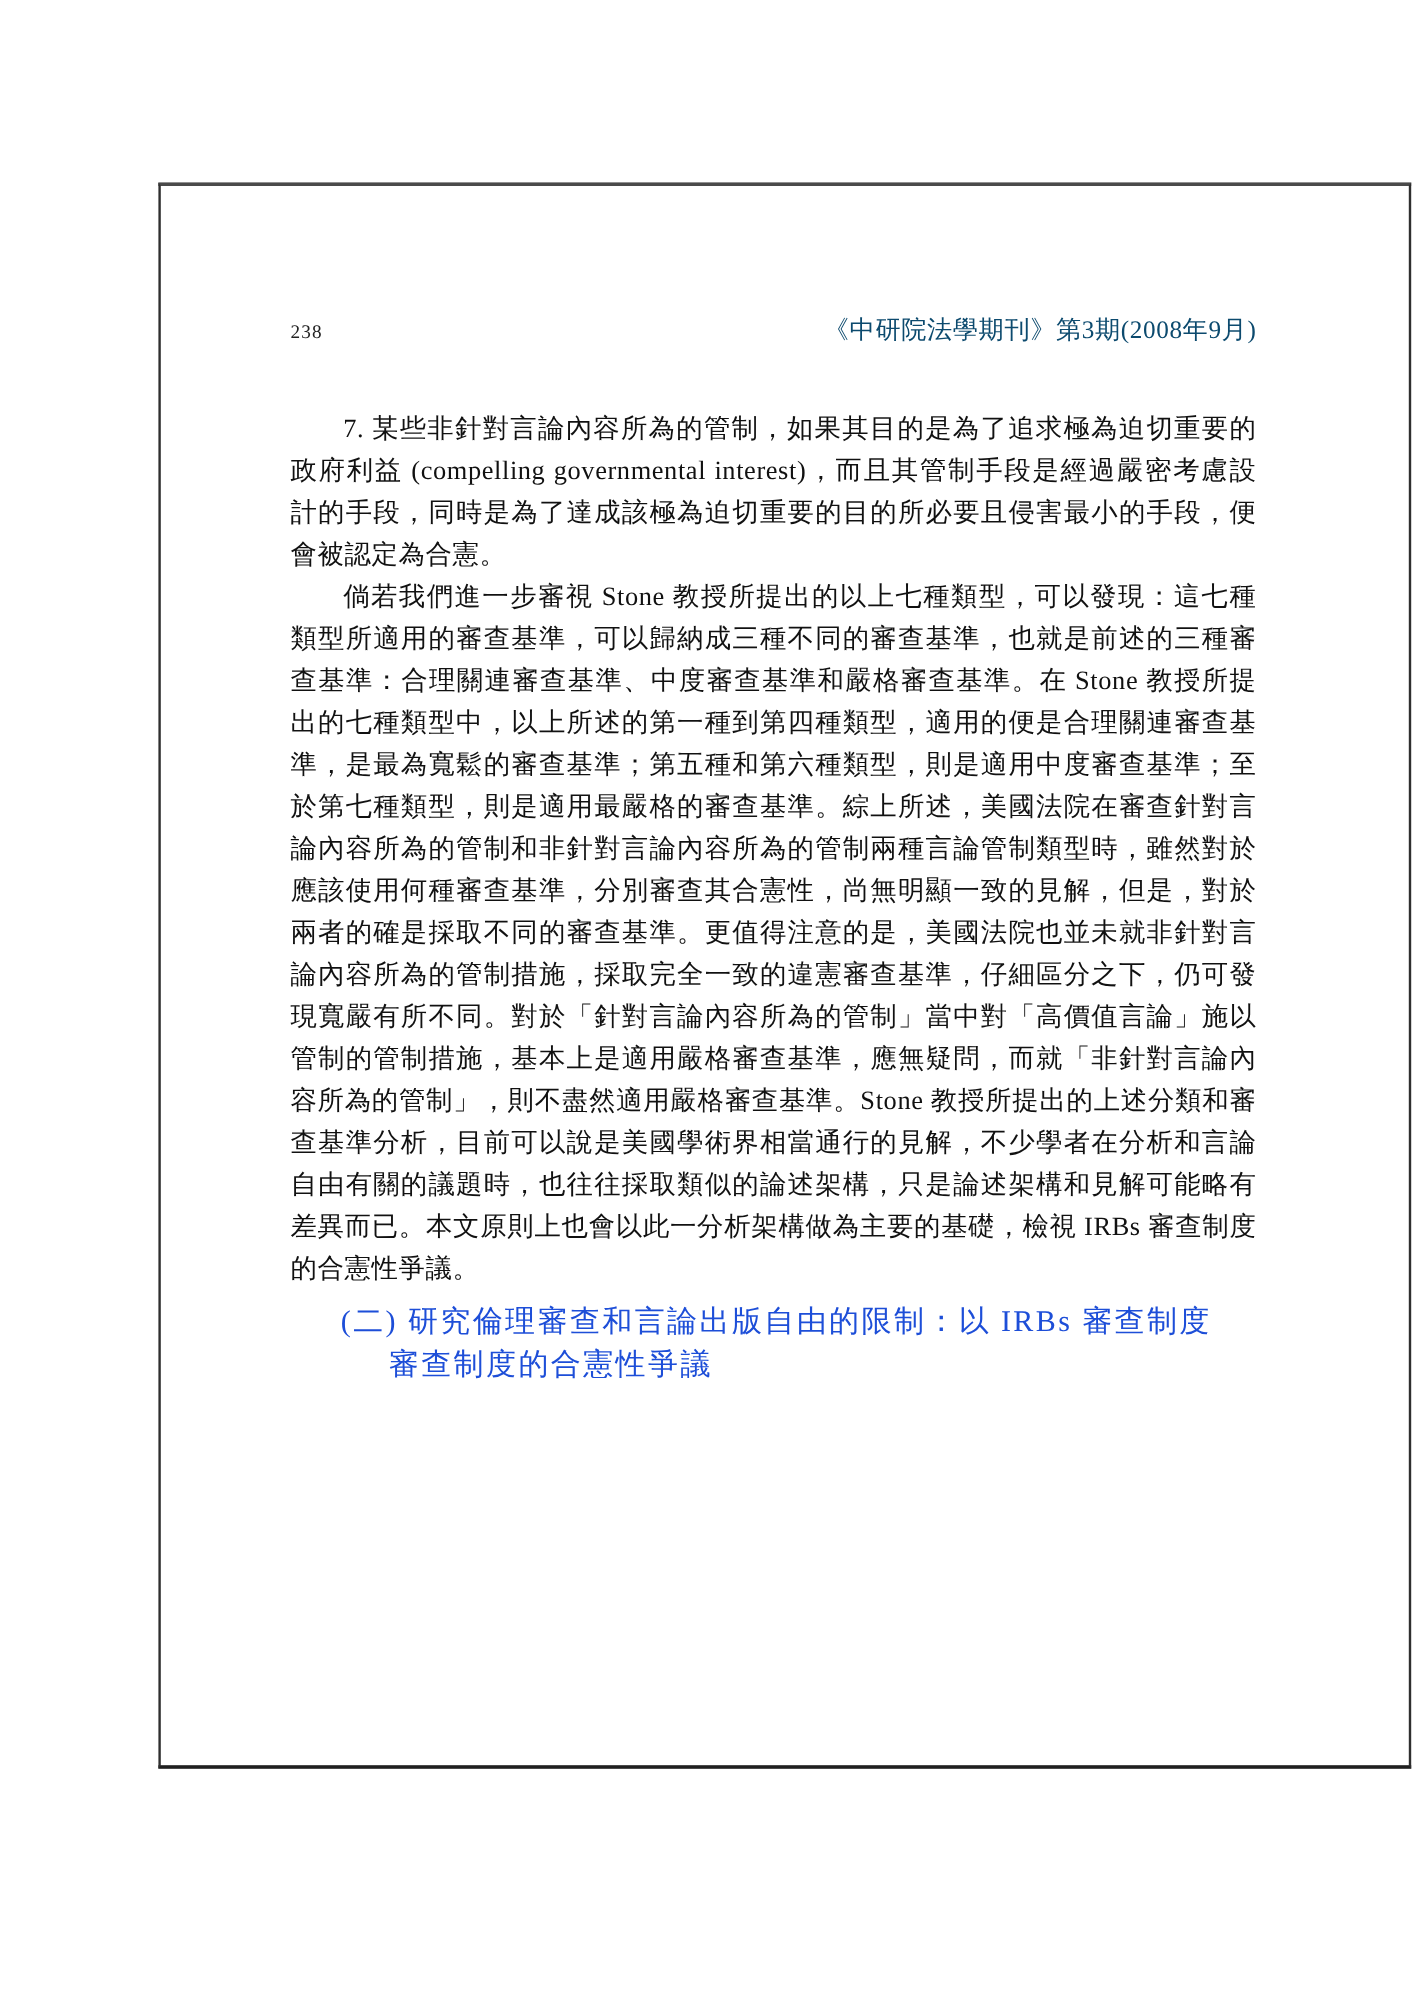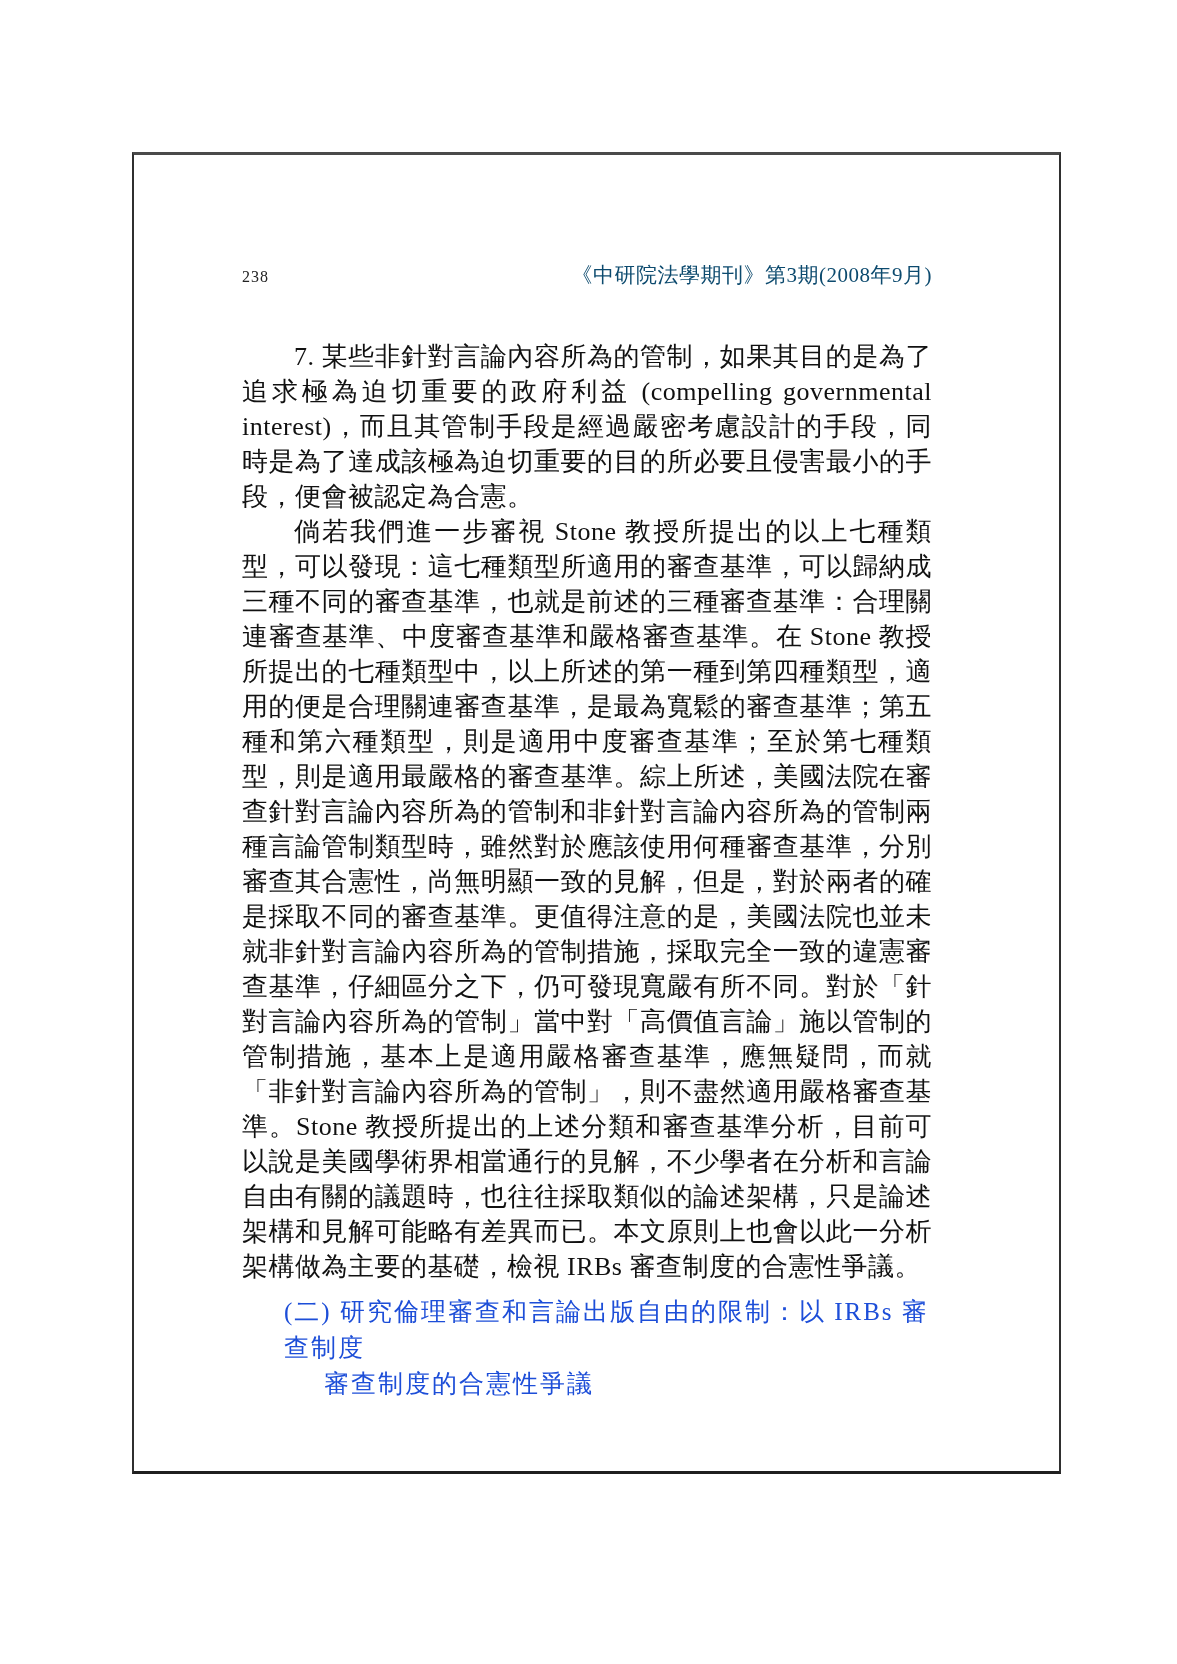--- a/index.html
+++ b/index.html
@@ -10,21 +10,21 @@
     height: 1664px;
     background: #ffffff;
     overflow: hidden;
     font-family: "Liberation Serif", "DejaVu Serif", serif;
     color: #151515;
   }
   .frame {
     position: absolute;
     left: 132px;
     top: 152px;
-    width: 929px;
+    width: 1044px;
     height: 1322px;
     border-top: 3px solid #4a4a4a;
     border-left: 2px solid #2f2f2f;
     border-right: 2px solid #2f2f2f;
     border-bottom: 3px solid #1f1f1f;
     background: #ffffff;
   }
   .inner {
     padding: 106px 127px 0 108px;
   }
@@ -40,21 +40,21 @@
   }
   .journal-title {
     font-size: 21px;
     letter-spacing: 0.5px;
     color: #0c4a6e;
   }
   .body-text {
     margin-top: 50px;
   }
   .para {
-    font-size: 26px;
+    font-size: 22px;
     line-height: 35px;
     text-align: justify;
     text-indent: 2em;
     letter-spacing: 0.5px;
     color: #111;
   }
   .subsection {
     margin-top: 10px;
     margin-bottom: 12px;
     font-size: 25px;

